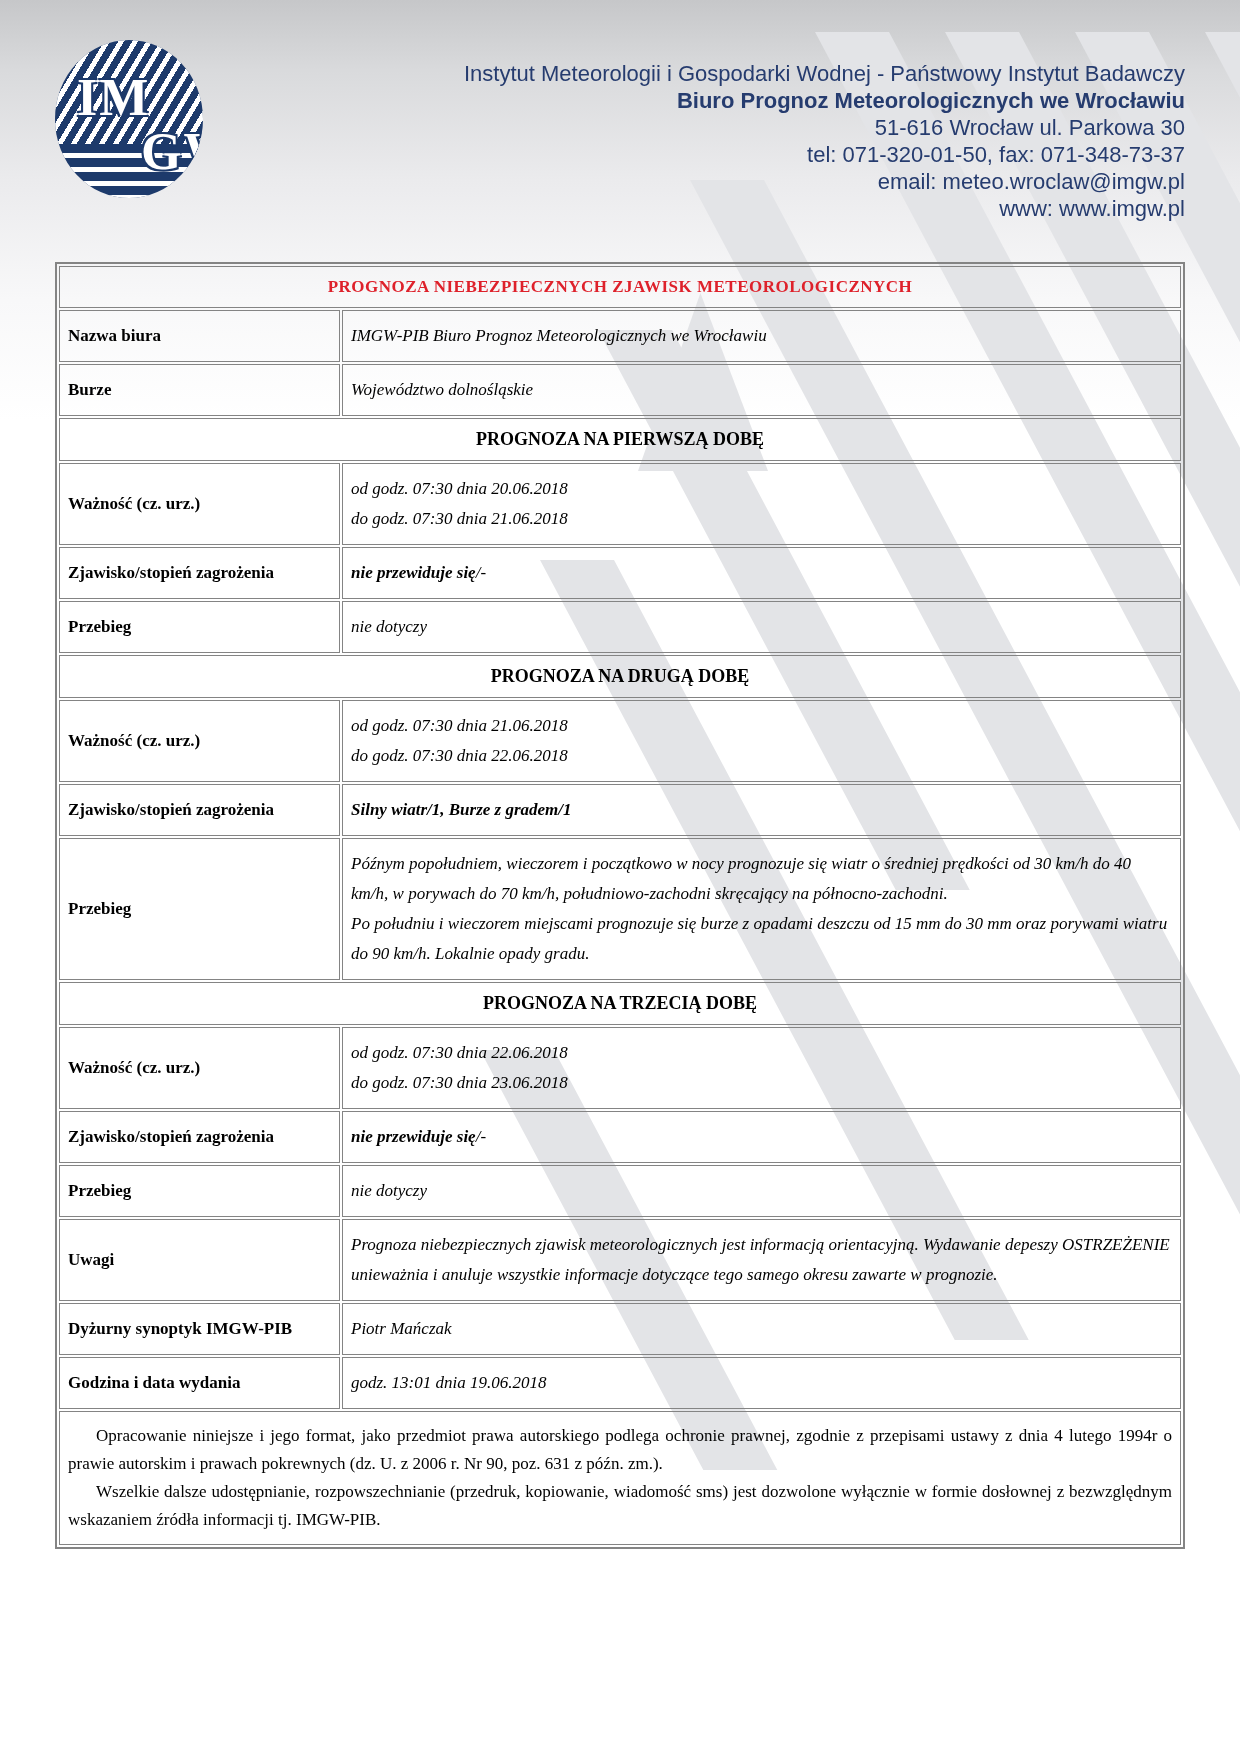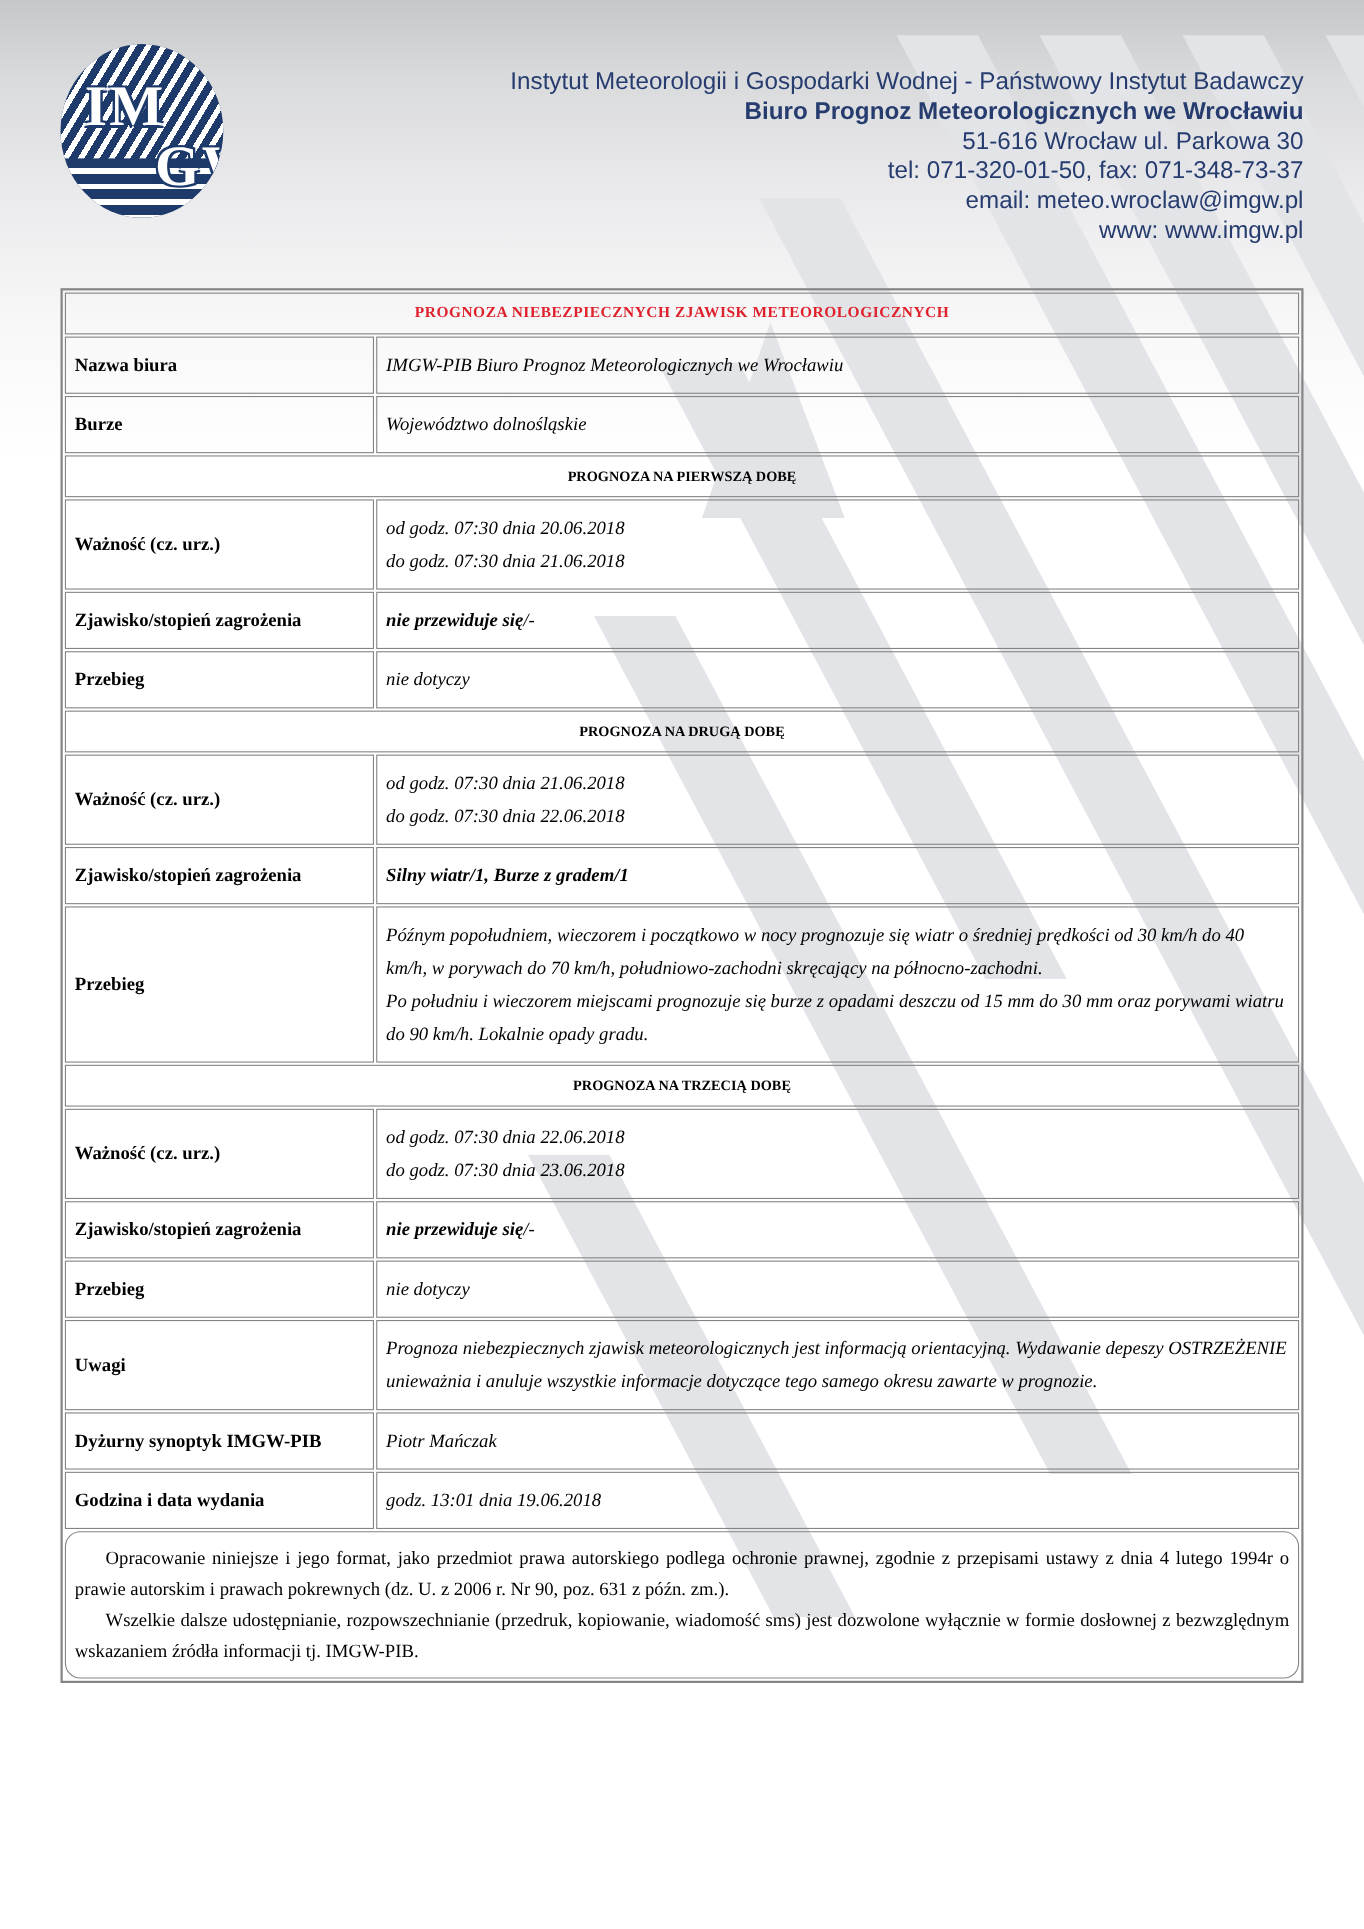--- a/index.html
+++ b/index.html
@@ -39,23 +39,23 @@
     position:relative;z-index:1;
     width:1130px;margin:40px auto 0 auto;
     border-collapse:separate;border-spacing:2px;
     border:2px solid var(--border_gray);
     background:transparent;
     font-family:"Liberation Serif",serif;font-size:17px;color:var(--table_text);
   }
   table.forecast td{border:1px solid var(--border_gray);padding:10px 8px;vertical-align:middle;background:transparent;}
   td.lbl{width:263px;font-weight:bold;padding-left:6px;}
   td.val{line-height:30px;padding-left:10px;font-style:italic;}
-  td.title-cell{text-align:center;font-weight:bold;font-size:14px;letter-spacing:.5px;color:var(--accent_red);padding:13px 4px;}
-  td.section{text-align:center;font-weight:bold;font-size:13px;padding:16px 4px;}
-  td.footer-cell{padding:8px 12px;line-height:28px;border-radius:14px;}
+  td.title-cell{text-align:center;font-weight:bold;font-size:17px;letter-spacing:.5px;color:var(--accent_red);padding:13px 4px;}
+  td.section{text-align:center;font-weight:bold;font-size:18px;padding:16px 4px;}
+  td.footer-cell{padding:8px 12px;line-height:28px;}
   .fpara{text-align:justify;text-indent:28px;margin:0;}
   .b{font-weight:bold;}
 </style>
 </head>
 <body>
 
 <div class="page">
 
   <div class="watermark">
     <div class="wm-stripe" style="left:598px;top:330px;height:560px;"></div>

